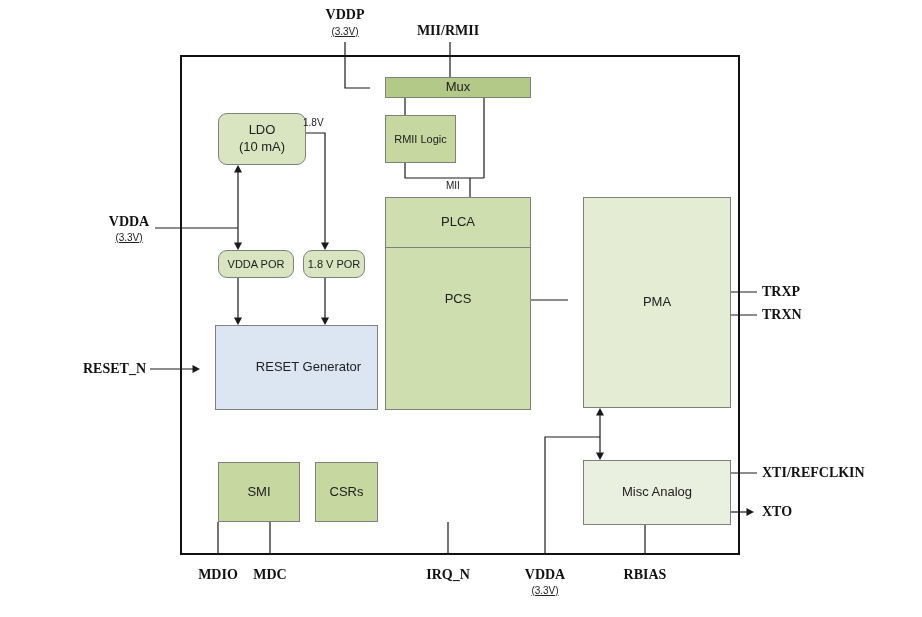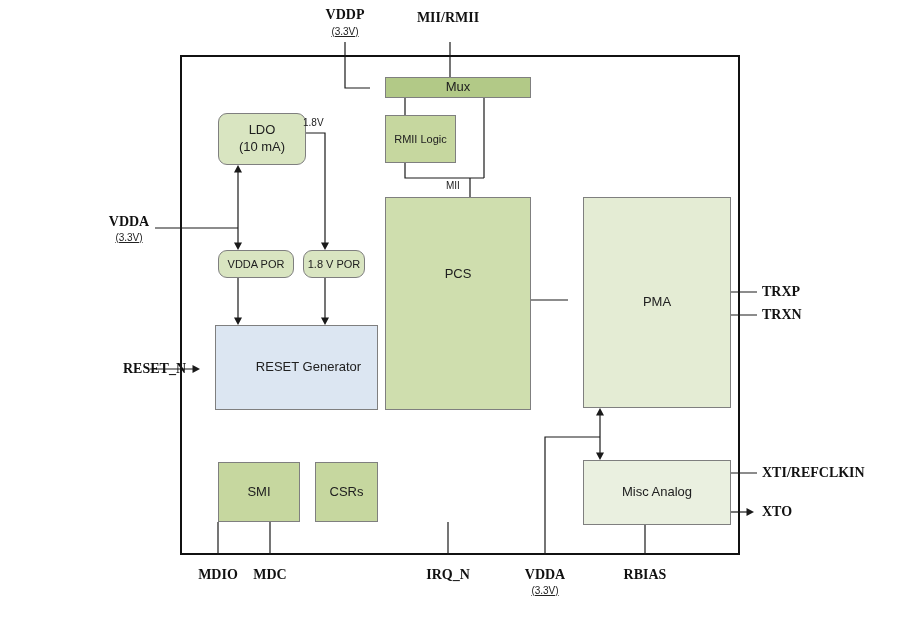--- a/index.html
+++ b/index.html
@@ -34,21 +34,21 @@
   .plca-wrap { flex-direction:column; align-items:stretch; justify-content:flex-start; display:flex; padding:0; }
   .plca-top  { height:50px; border-bottom:1px solid var(--block-border,#7f7f7f);
                display:flex; align-items:center; justify-content:center; }
   .plca-bottom { flex:1; display:flex; align-items:center; justify-content:center; padding-bottom:58px; }
 
   .pin {
     position:absolute; z-index:4; font-family:"Liberation Serif", serif;
     font-weight:bold; font-size:14px; color:#111; white-space:nowrap;
   }
   .pin.center { text-align:center; }
-  .pin.right  { text-align:right;margin-left:40px; }
+  .pin.right  { text-align:right; }
   .volt {
     position:absolute; z-index:4; font-size:10px; color:#222; white-space:nowrap;
   }
   .volt.center { text-align:center;text-decoration:underline; }
   .netlabel {
     position:absolute; z-index:4; font-size:10px; color:#222; white-space:nowrap;
   }
 </style>
 </head>
 <body>
@@ -142,20 +142,23 @@
 
   <div class="block glight small" style="left:288px;top:250px;width:62px;height:28px">
     <span>1.8 V POR</span>
   </div>
 
   <div class="block gblue" style="left:200px;top:325px;width:163px;height:85px">
     <span>RESET Generator</span>
   </div>
 
   <div class="block gplca plca-wrap" style="left:370px;top:197px;width:146px;height:213px">
+    <div class="plca-top">
+      <span>PLCA</span>
+    </div>
     <div class="plca-bottom">
       <span>PCS</span>
     </div>
   </div>
 
   <div class="block gpma" style="left:568px;top:197px;width:148px;height:211px">
     <span>PMA</span>
   </div>
 
   <div class="block gmid" style="left:203px;top:462px;width:82px;height:60px">
@@ -166,21 +169,21 @@
     <span>CSRs</span>
   </div>
 
 
   <div class="block gmisc" style="left:568px;top:460px;width:148px;height:65px">
     <span>Misc Analog</span>
   </div>
 
   <div class="pin center" style="left:320px;top:7px;width:50px">VDDP</div>
   <div class="volt center" style="left:320px;top:26px;width:50px">(3.3V)</div>
-  <div class="pin center" style="left:405px;top:10px;width:86px">MII/RMII</div>
+  <div class="pin center" style="left:405px;top:23px;width:86px">MII/RMII</div>
 
   <div class="pin center" style="left:103px;top:214px;width:52px">VDDA</div>
   <div class="volt center" style="left:103px;top:232px;width:52px">(3.3V)</div>
   <div class="pin right" style="left:80px;top:361px;width:66px">RESET_N</div>
 
   <div class="pin" style="left:762px;top:284px">TRXP</div>
   <div class="pin" style="left:762px;top:307px">TRXN</div>
   <div class="pin" style="left:762px;top:465px">XTI/REFCLKIN</div>
   <div class="pin" style="left:762px;top:504px">XTO</div>
 

